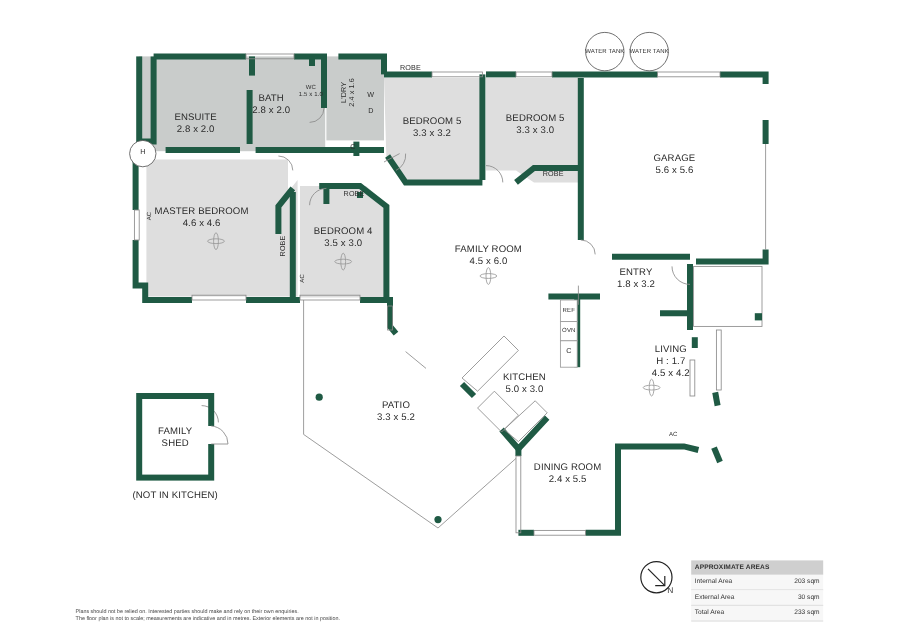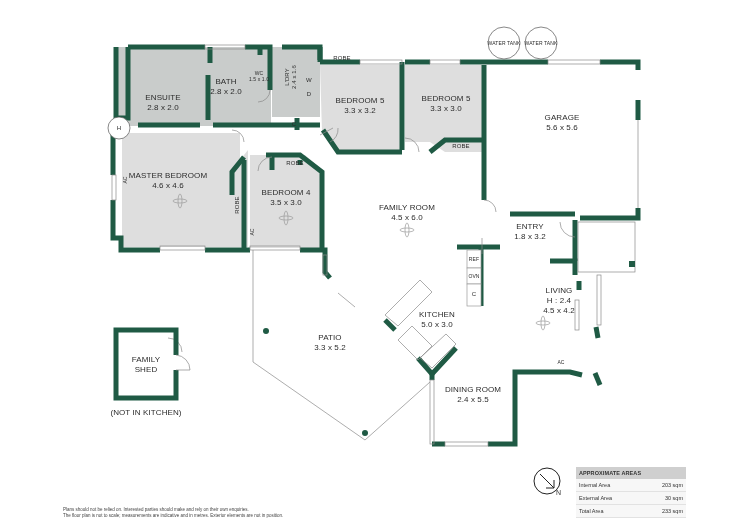--- a/index.html
+++ b/index.html
@@ -175,21 +175,21 @@
     <div>2.4 x 1.6</div>
   </div>
 <div class="lbl" style="left:360px;top:106px">
     <div>BEDROOM 5</div>
     <div>3.3 x 3.2</div>
   </div>
 <div class="lbl" style="left:446px;top:104px">
     <div>BEDROOM 5</div>
     <div>3.3 x 3.0</div>
   </div>
-<div class="lbl" style="left:562px;top:123px">
+<div class="lbl" style="left:562px;top:137px">
     <div>GARAGE</div>
     <div>5.6 x 5.6</div>
   </div>
 <div class="lbl" style="left:168px;top:181px">
     <div>MASTER BEDROOM</div>
     <div>4.6 x 4.6</div>
   </div>
 <div class="lbl" style="left:286px;top:198px">
     <div>BEDROOM 4</div>
     <div>3.5 x 3.0</div>
@@ -197,21 +197,21 @@
 <div class="lbl" style="left:407px;top:213px">
     <div>FAMILY ROOM</div>
     <div>4.5 x 6.0</div>
   </div>
 <div class="lbl" style="left:530px;top:232px">
     <div>ENTRY</div>
     <div>1.8 x 3.2</div>
   </div>
 <div class="lbl" style="left:559px;top:301px">
     <div>LIVING</div>
-    <div>H : 2.4</div>
+    <div>H : 1.7</div>
     <div>4.5 x 4.2</div>
   </div>
 <div class="lbl" style="left:437px;top:320px">
     <div>KITCHEN</div>
     <div>5.0 x 3.0</div>
   </div>
 <div class="lbl" style="left:330px;top:343px">
     <div>PATIO</div>
     <div>3.3 x 5.2</div>
   </div>

